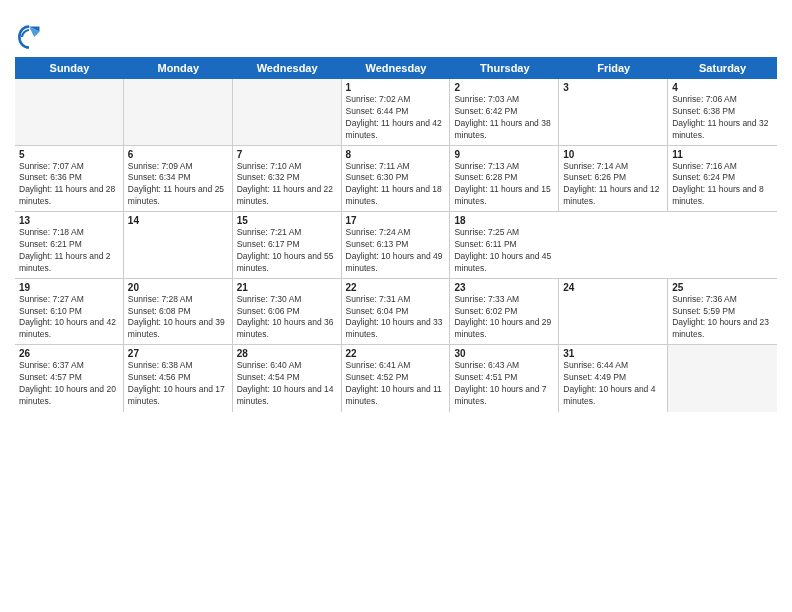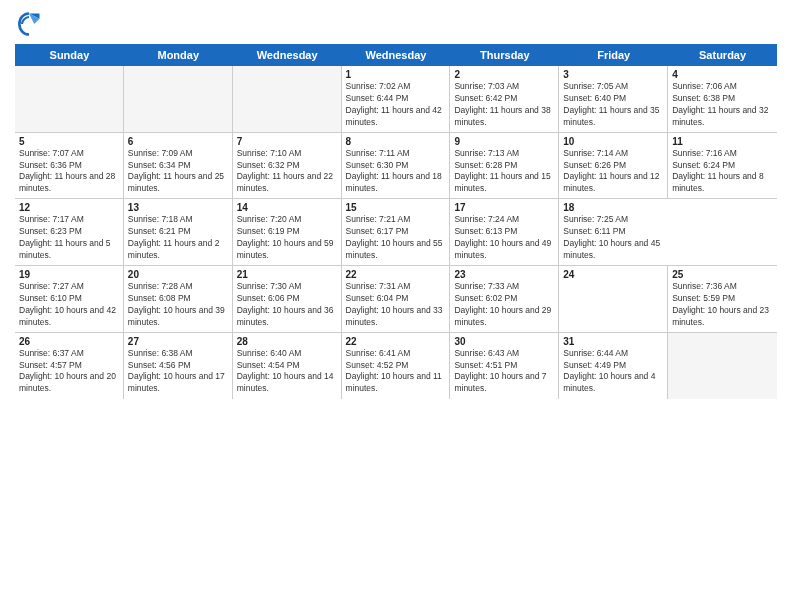--- a/index.html
+++ b/index.html
@@ -6,21 +6,21 @@
     body {
       width: 792px;
       height: 612px;
       font-family: Arial, sans-serif;
       background: #fff;
       overflow: hidden;
     }
     .page {
       width: 792px;
       height: 476px;
-      padding: 10px 15px;
+      padding: 23px 15px;
       display: flex;
       flex-direction: column;
       border-radius: 23px;
     }
     .header {
       display: flex;
       justify-content: space-between;
       align-items: flex-start;
       margin-bottom: 6px;
     }
@@ -158,21 +158,20 @@
           <div class="cal-cell">
             <div class="day-num">1</div>
             <div class="info">Sunrise: 7:02 AM<br>Sunset: 6:44 PM<br>Daylight: 11 hours and 42 minutes.</div>
           </div>
           <div class="cal-cell">
             <div class="day-num">2</div>
             <div class="info">Sunrise: 7:03 AM<br>Sunset: 6:42 PM<br>Daylight: 11 hours and 38 minutes.</div>
           </div>
           <div class="cal-cell">
             <div class="day-num">3</div>
-            <div class="info">Sunrise: 7:05 AM<br>Sunset: 6:40 PM<br>Daylight: 11 hours and 35 minutes.</div>
           </div>
           <div class="cal-cell">
             <div class="day-num">4</div>
             <div class="info">Sunrise: 7:06 AM<br>Sunset: 6:38 PM<br>Daylight: 11 hours and 32 minutes.</div>
           </div>
         </div>
         <div class="cal-week">
           <div class="cal-cell">
             <div class="day-num">5</div>
             <div class="info">Sunrise: 7:07 AM<br>Sunset: 6:36 PM<br>Daylight: 11 hours and 28 minutes.</div>
@@ -197,30 +196,25 @@
             <div class="day-num">10</div>
             <div class="info">Sunrise: 7:14 AM<br>Sunset: 6:26 PM<br>Daylight: 11 hours and 12 minutes.</div>
           </div>
           <div class="cal-cell">
             <div class="day-num">11</div>
             <div class="info">Sunrise: 7:16 AM<br>Sunset: 6:24 PM<br>Daylight: 11 hours and 8 minutes.</div>
           </div>
         </div>
         <div class="cal-week">
           <div class="cal-cell">
-            <div class="day-num">12</div>
-            <div class="info">Sunrise: 7:17 AM<br>Sunset: 6:23 PM<br>Daylight: 11 hours and 5 minutes.</div>
-          </div>
-          <div class="cal-cell">
             <div class="day-num">13</div>
             <div class="info">Sunrise: 7:18 AM<br>Sunset: 6:21 PM<br>Daylight: 11 hours and 2 minutes.</div>
           </div>
           <div class="cal-cell">
             <div class="day-num">14</div>
-            <div class="info">Sunrise: 7:20 AM<br>Sunset: 6:19 PM<br>Daylight: 10 hours and 59 minutes.</div>
           </div>
           <div class="cal-cell">
             <div class="day-num">15</div>
             <div class="info">Sunrise: 7:21 AM<br>Sunset: 6:17 PM<br>Daylight: 10 hours and 55 minutes.</div>
           </div>
           <div class="cal-cell">
             <div class="day-num">17</div>
             <div class="info">Sunrise: 7:24 AM<br>Sunset: 6:13 PM<br>Daylight: 10 hours and 49 minutes.</div>
           </div>
           <div class="cal-cell">

